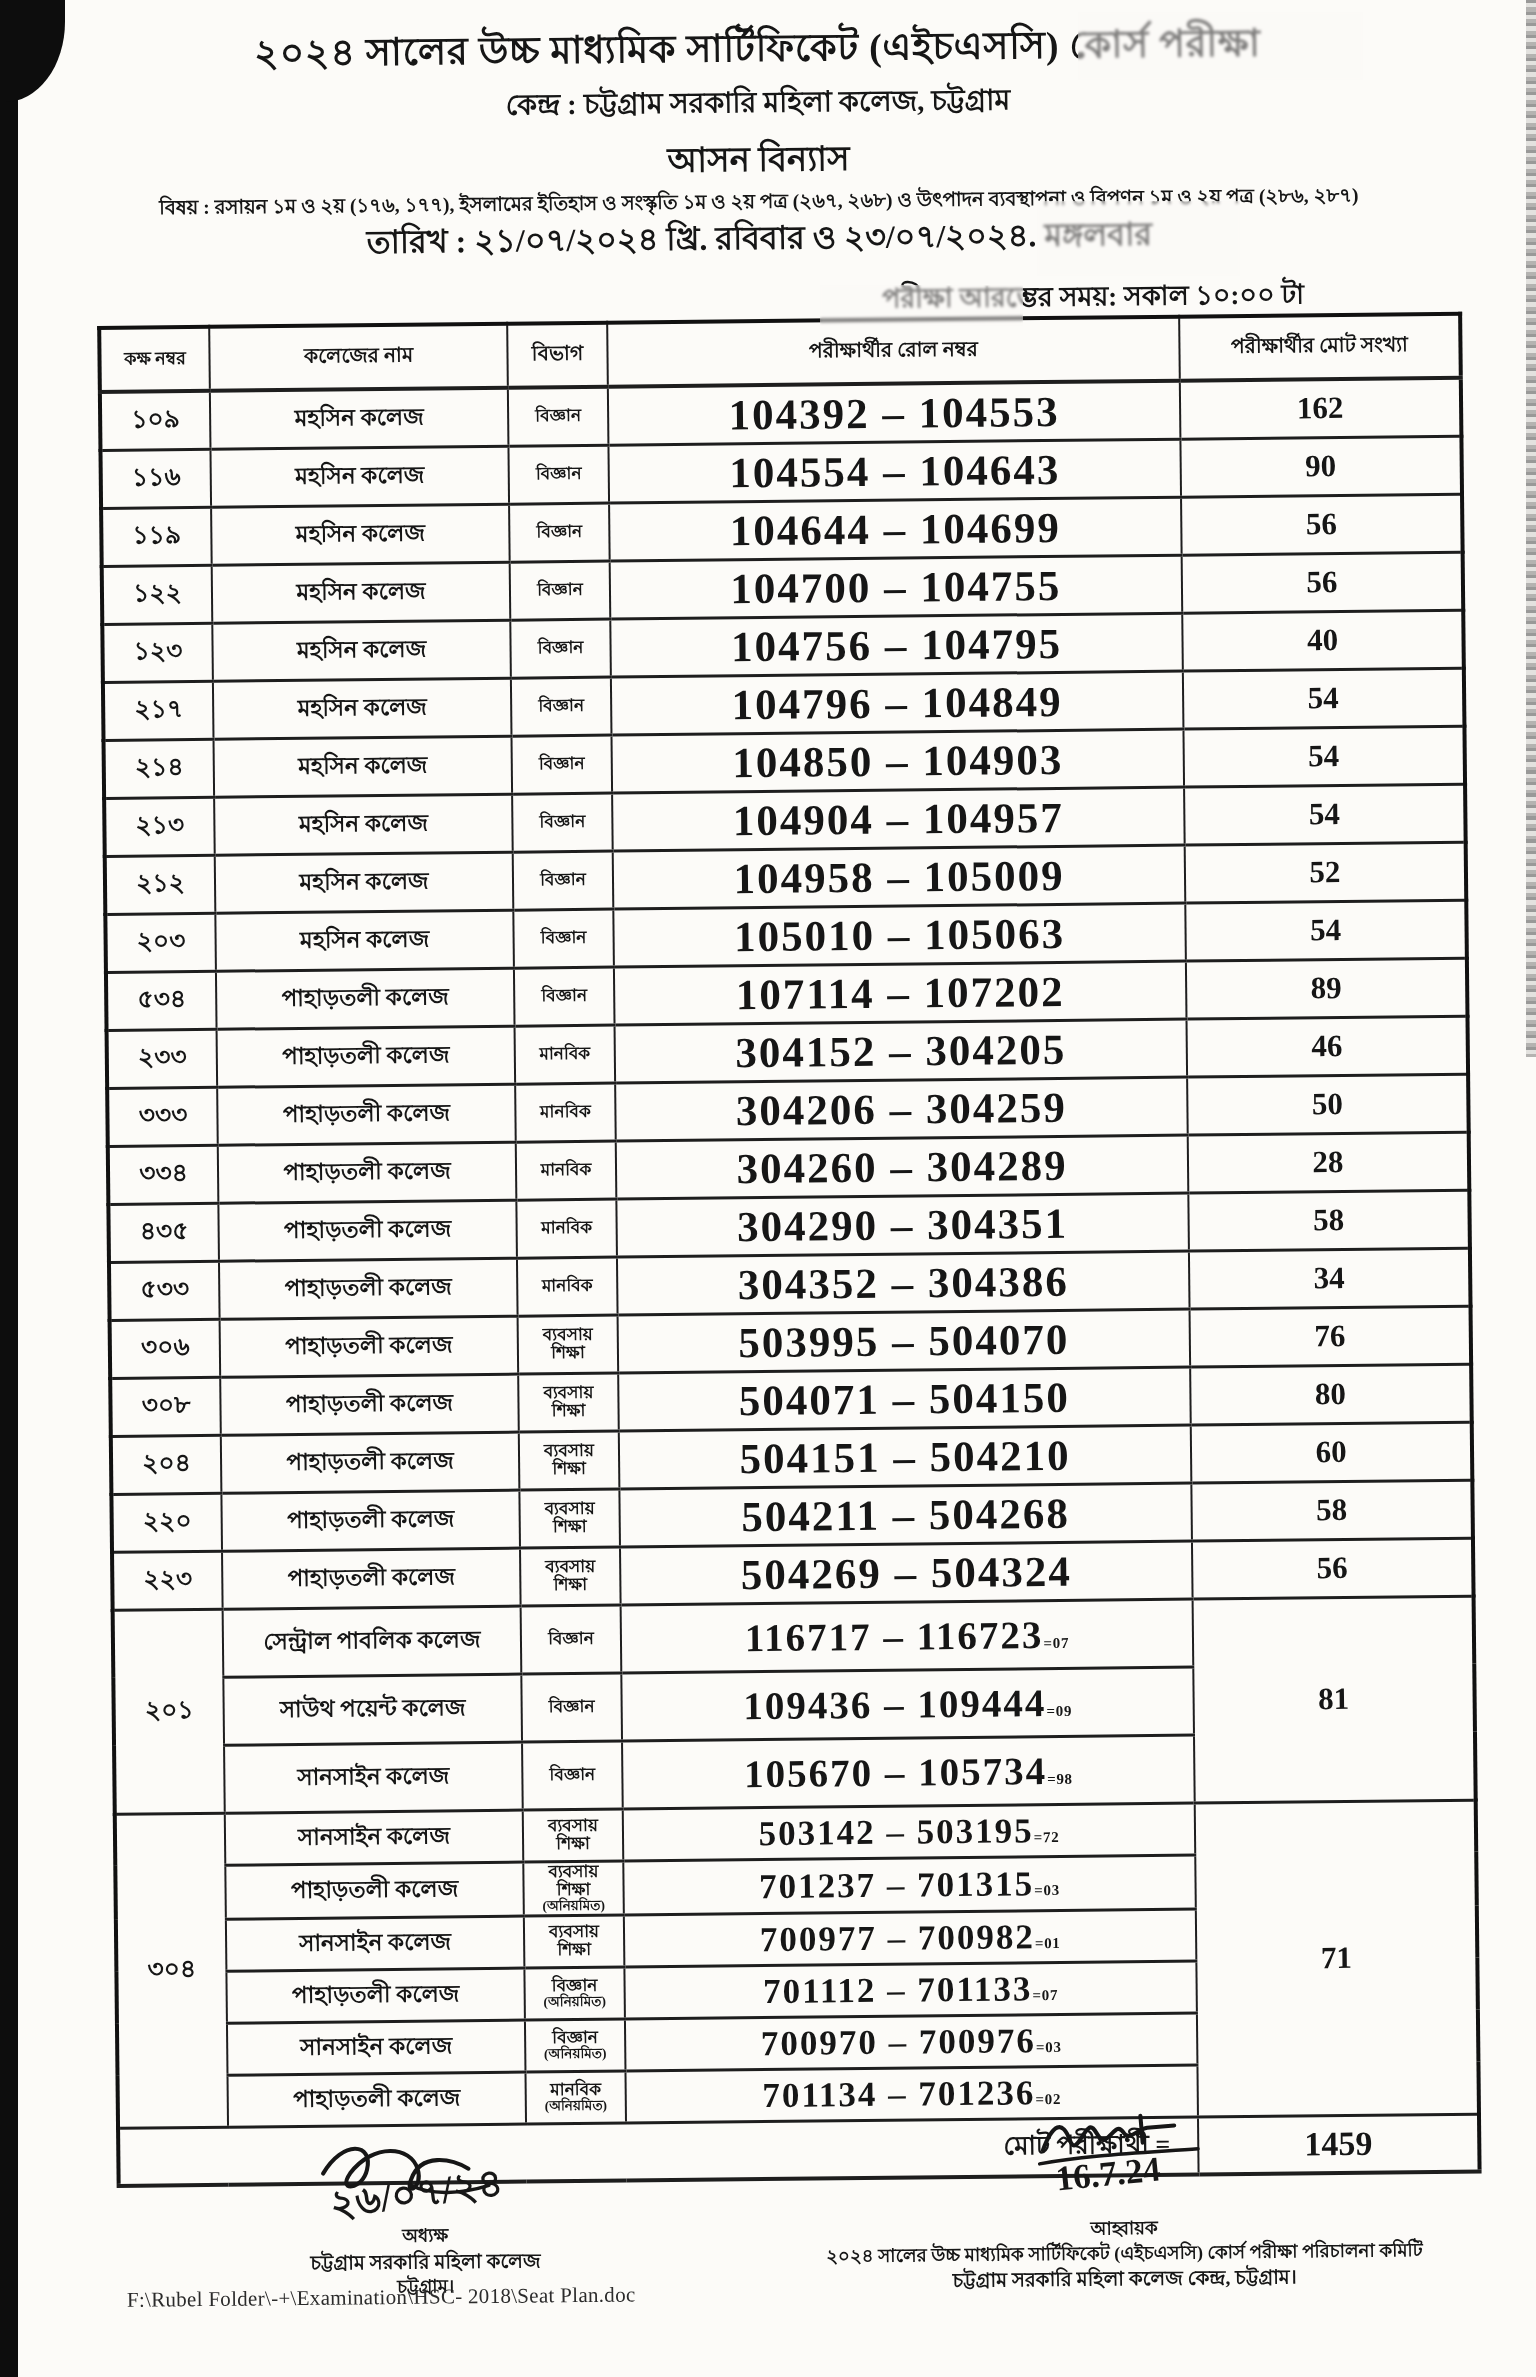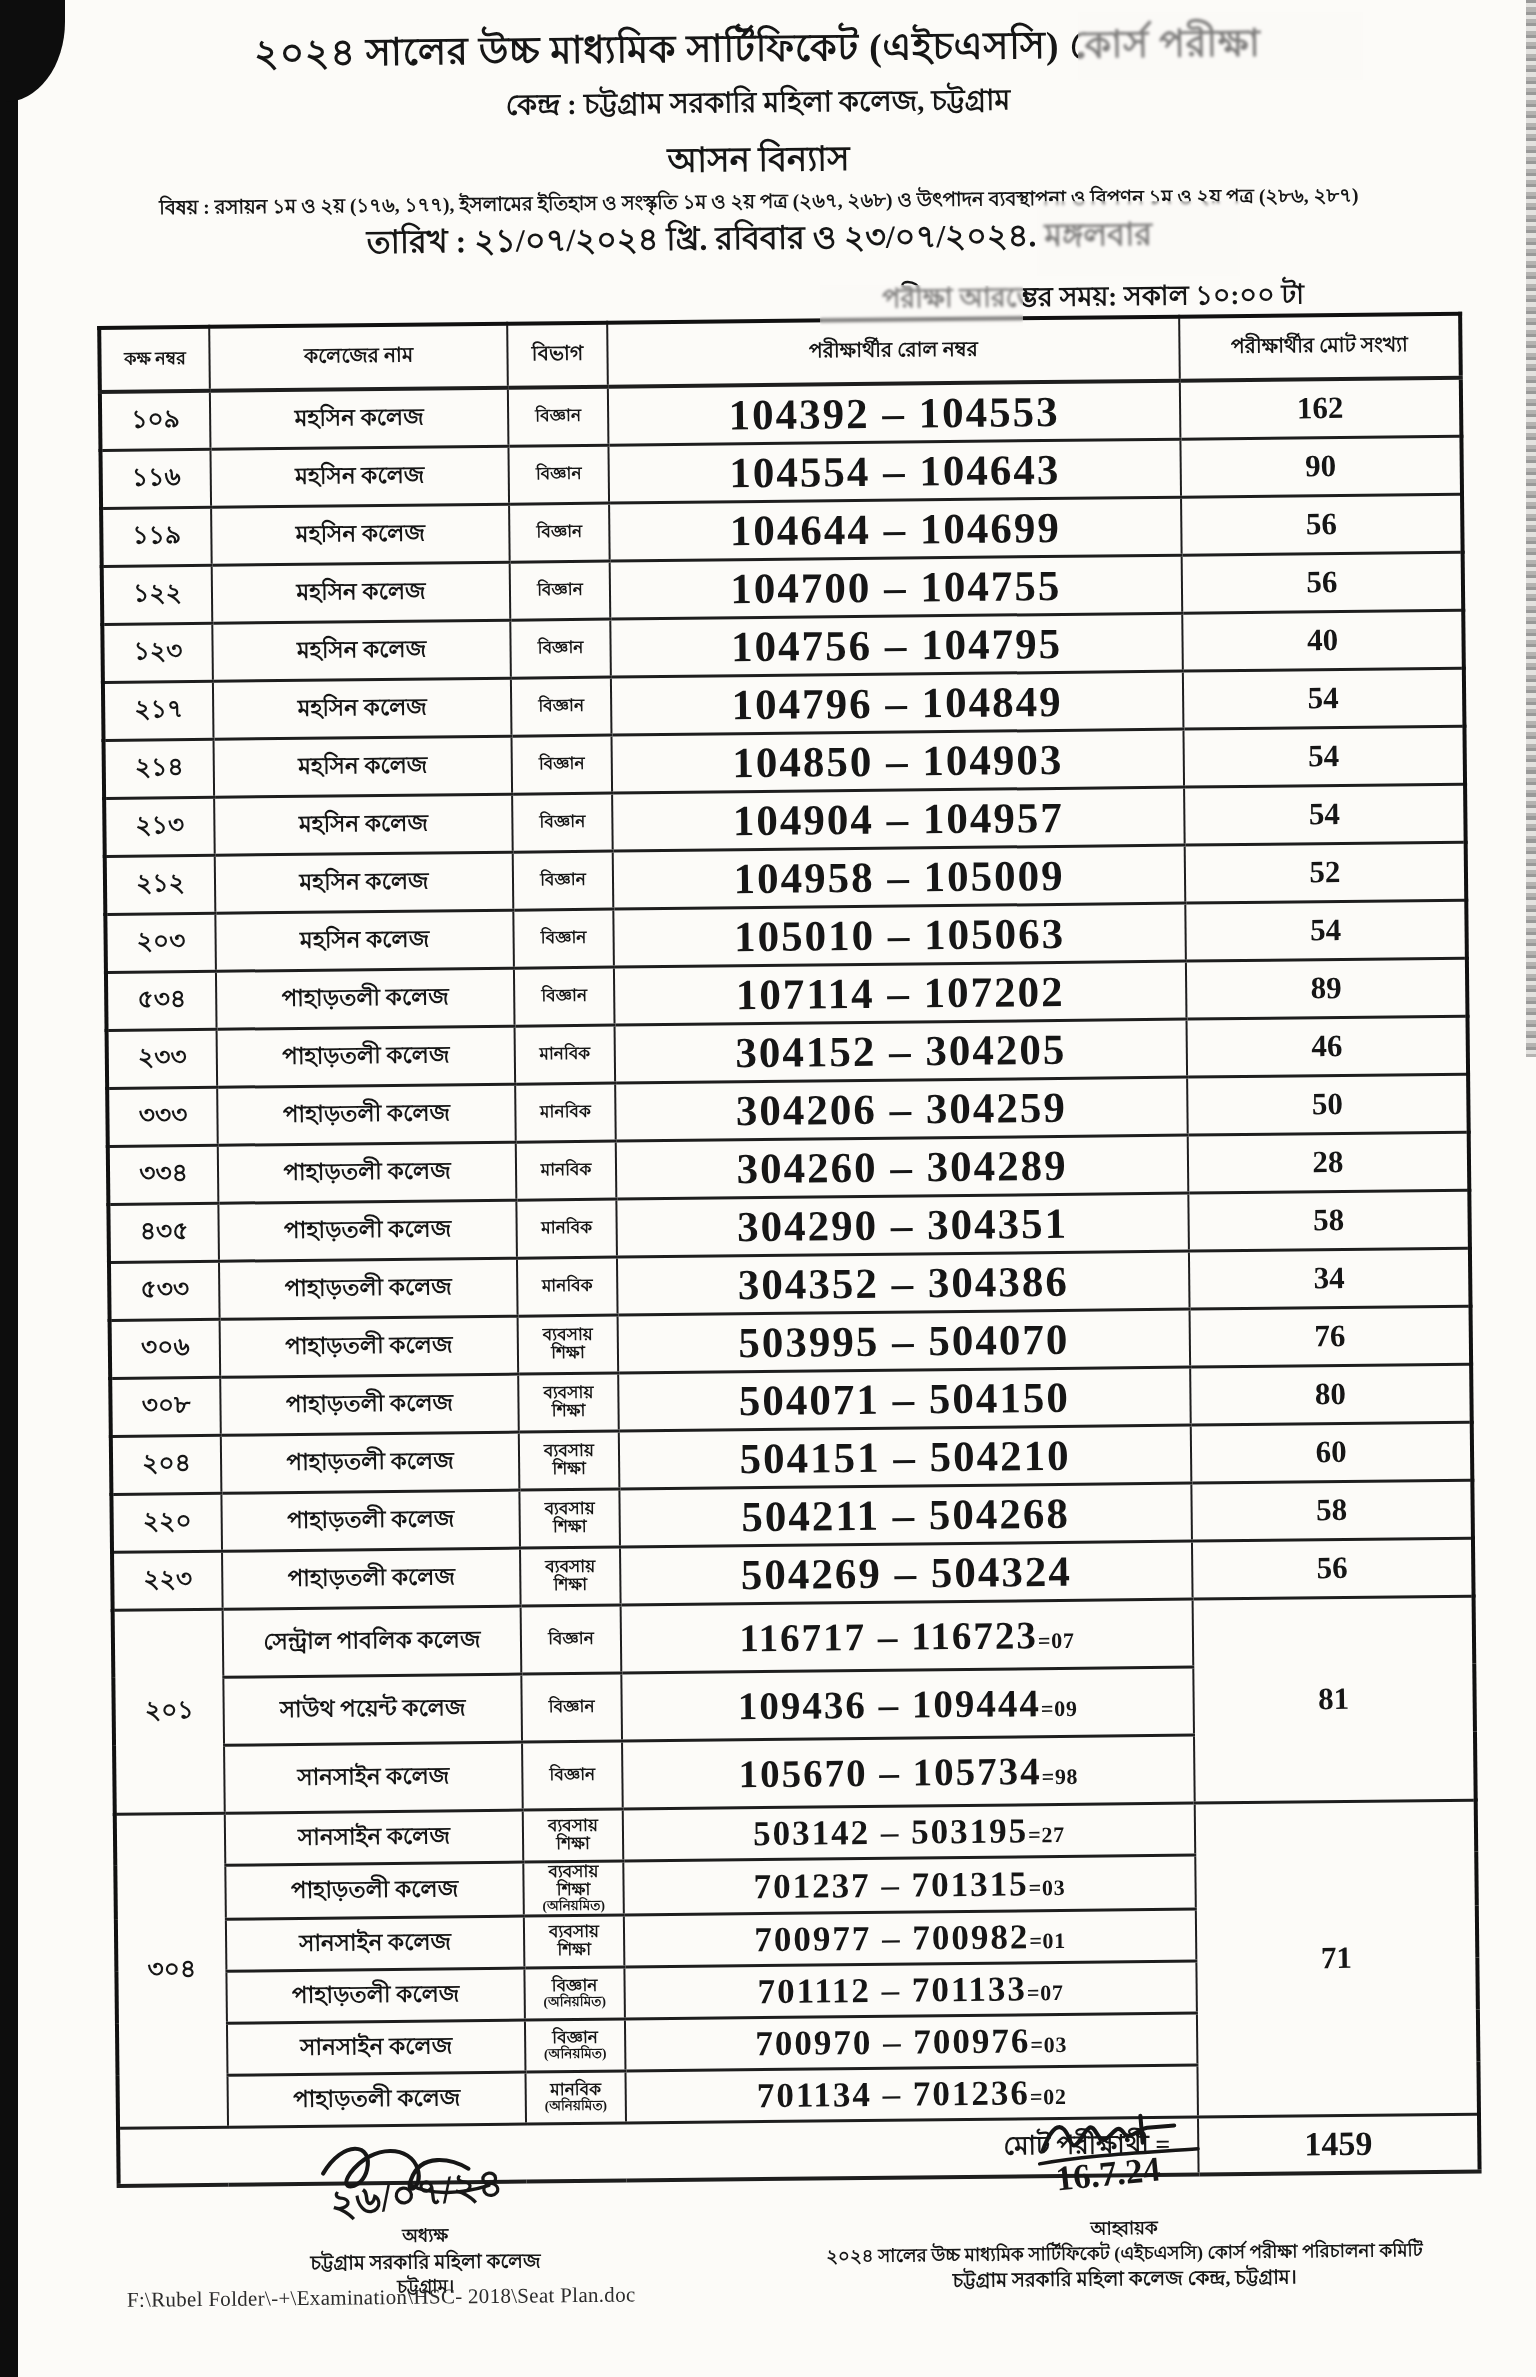--- a/index.html
+++ b/index.html
@@ -50,21 +50,21 @@
   tr.r-subb{height:52px;}
   tr.r-grand{height:58px;}
   .room-cell{font-size:25px;font-weight:bold;}
   .college-cell{font-size:23px;font-weight:bold;}
   .dept-cell{font-size:17px;font-weight:bold;line-height:1.08;}
   .dept-cell .sub{font-size:13.6px;font-weight:bold;}
   .roll-cell{font-weight:bold;white-space:nowrap;}
   .roll{font-size:43px;letter-spacing:2px;line-height:1;}
   tr.r-suba .roll{font-size:39px;}
   tr.r-subb .roll{font-size:35px;}
-  .suffix{font-size:22px;letter-spacing:0.7px;}
+  .suffix{font-size:15px;letter-spacing:0.7px;}
   .total-cell{font-size:31px;font-weight:bold;}
   .grand-label{font-size:26px;font-weight:bold;text-align:right !important;padding-right:27px !important;}
   .grand-value{font-size:34px;font-weight:bold;}
   tr.r-grand td{border-bottom-width:4.7px;}
 
   
   .sig{position:absolute;text-align:center;z-index:3;}
   .sig-left{left:203px;top:2128px;width:420px;}
   .sig-right{left:773px;top:2106px;width:678px;}
   .sig svg{display:block;margin:0 auto;}
@@ -336,21 +336,21 @@
           </td>
           <td class="roll-cell"><span class="roll">105670 – 105734</span><span class="suffix">=98</span></td>
         </tr>
         <tr class="r-subb">
           <td class="room-cell bn" rowspan="6">৩০৪</td>
           <td class="college-cell bn">সানসাইন কলেজ</td>
           <td class="dept-cell bn">
             <div>ব্যবসায়</div>
             <div>শিক্ষা</div>
           </td>
-          <td class="roll-cell"><span class="roll">503142 – 503195</span><span class="suffix">=27</span></td>
+          <td class="roll-cell"><span class="roll">503142 – 503195</span><span class="suffix">=72</span></td>
           <td class="total-cell" rowspan="6">71</td>
         </tr>
         <tr class="r-subb">
           <td class="college-cell bn">পাহাড়তলী কলেজ</td>
           <td class="dept-cell bn">
             <div>ব্যবসায়</div>
             <div>শিক্ষা</div>
             <div class="sub">(অনিয়মিত)</div>
           </td>
           <td class="roll-cell"><span class="roll">701237 – 701315</span><span class="suffix">=03</span></td>

